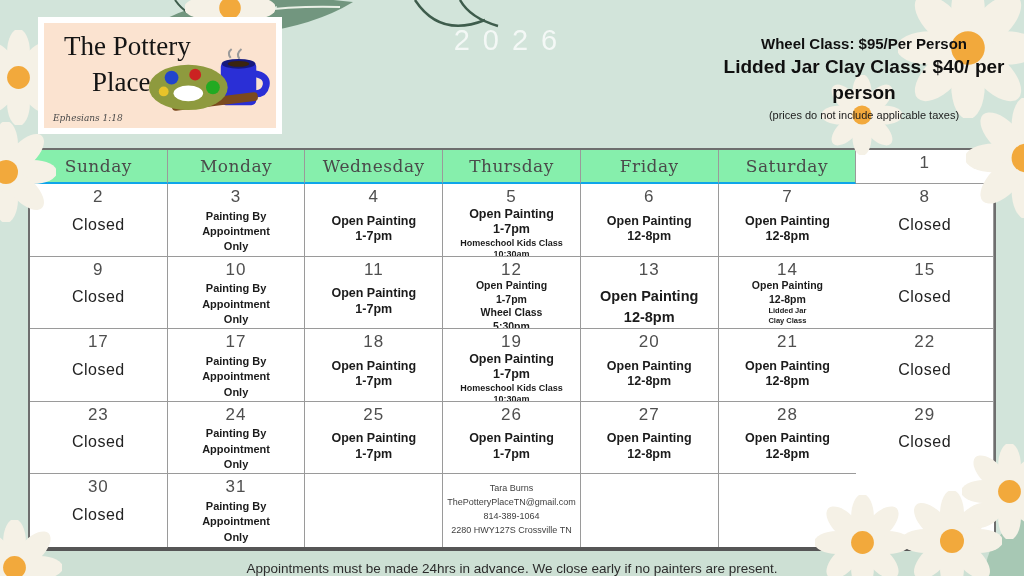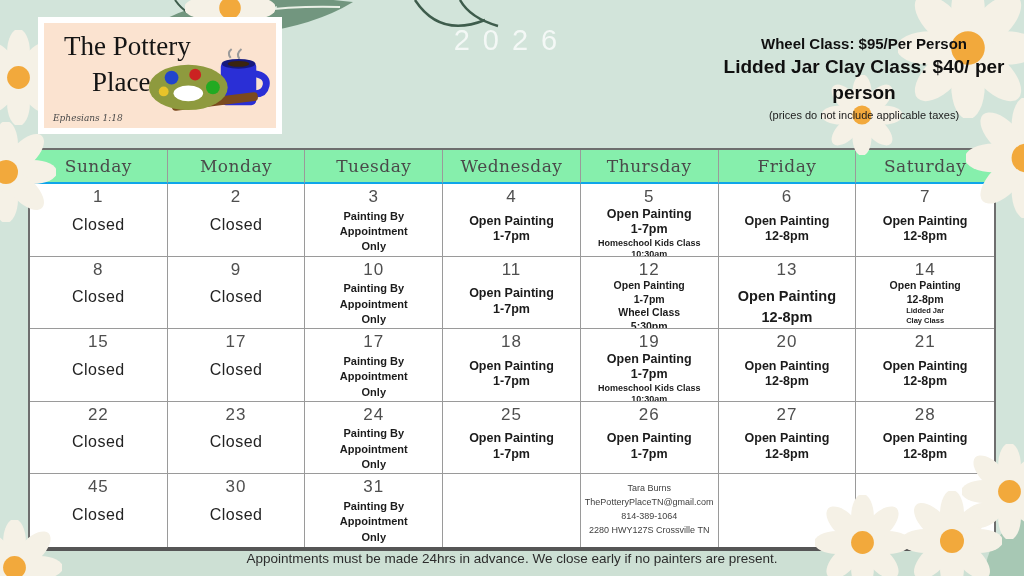--- a/index.html
+++ b/index.html
@@ -59,21 +59,21 @@
   .l-lg{font-size:14.5px;font-weight:bold;color:#1b1b1b;line-height:1.45;}
   .l-md{font-size:12.5px;font-weight:bold;color:#1b1b1b;line-height:1.25;}
   .l-ap{font-size:11px;font-weight:bold;color:#1b1b1b;line-height:1.4;}
   .l-sm{font-size:10.5px;font-weight:bold;color:#1b1b1b;line-height:1.3;}
   .l-xs{font-size:9px;font-weight:bold;color:#1b1b1b;line-height:1.25;}
   .l-xxs{font-size:7.5px;font-weight:bold;color:#1b1b1b;line-height:1.3;}
   .l-ct{font-size:9px;font-weight:400;color:#3f3f3f;line-height:1.55;}
 
   
   .footer{position:absolute;left:0;right:0;top:551px;height:25px;background:#cde0d4;z-index:2;
-          display:flex;align-items:flex-start;justify-content:center;font-size:13.5px;color:#2c2c2c;}
+          display:flex;align-items:flex-end;justify-content:center;font-size:13.5px;color:#2c2c2c;}
 </style>
 </head>
 <body>
 
 <div class="page">
 
   <svg width="0" height="0" style="position:absolute">
     <defs>
       <g id="daisy-shape">
         <ellipse cx="0" cy="-27" rx="12" ry="24" fill="#f5f1e6"></ellipse>
@@ -135,21 +135,20 @@
 
   <div class="pricing">
     <div class="p1">Wheel Class: $95/Per Person</div>
     <div class="p2">Lidded Jar Clay Class: $40/ per person</div>
     <div class="p3">(prices do not include applicable taxes)</div>
   </div>
 
   <div class="cal">
       <div class="hd">Sunday</div>
       <div class="hd">Monday</div>
-      <div class="hd">Tuesday</div>
       <div class="hd">Wednesday</div>
       <div class="hd">Thursday</div>
       <div class="hd">Friday</div>
       <div class="hd">Saturday</div>
       <div class="cell">
         <div class="date">1</div>
         <div class="l-closed">Closed</div>
       </div>
       <div class="cell">
         <div class="date">2</div>
@@ -286,21 +285,21 @@
         <div class="date">27</div>
         <div class="l-md" style="margin-top: 7px;">Open Painting</div>
         <div class="l-md">12-8pm</div>
       </div>
       <div class="cell last-col">
         <div class="date">28</div>
         <div class="l-md" style="margin-top: 7px;">Open Painting</div>
         <div class="l-md">12-8pm</div>
       </div>
       <div class="cell last-row">
-        <div class="date">45</div>
+        <div class="date">29</div>
         <div class="l-closed">Closed</div>
       </div>
       <div class="cell last-row">
         <div class="date">30</div>
         <div class="l-closed">Closed</div>
       </div>
       <div class="cell last-row">
         <div class="date">31</div>
         <div class="l-ap" style="margin-top: 2px;">Painting By</div>
         <div class="l-ap">Appointment</div>

